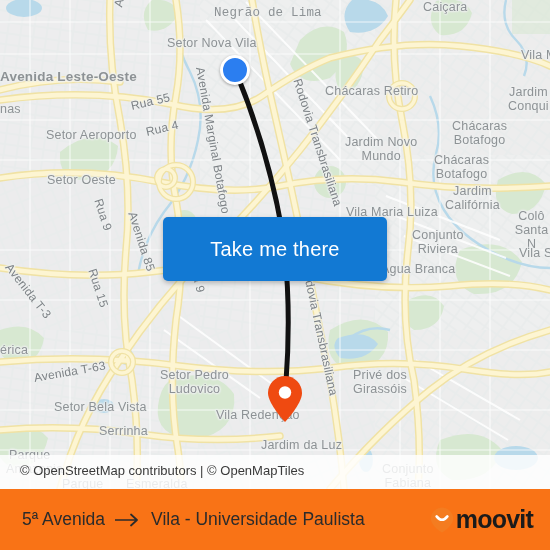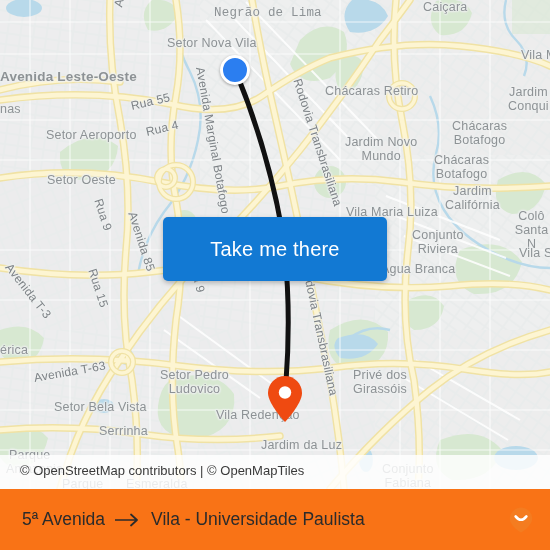--- a/index.html
+++ b/index.html
@@ -316,16 +316,17 @@
         <path d="M0 7 H22 M16 1.5 L22 7 L16 12.5" fill="none" stroke="#2b2b2b" stroke-width="1.7" stroke-linecap="round" stroke-linejoin="round"></path>
       </svg>
       <span>Vila - Universidade Paulista</span>
     </div>
 
     <div class="logo">
       <svg width="24" height="26" viewBox="0 0 24 26">
         <path d="M12 0.6 C5.8 0.6 0.8 5.6 0.8 11.8 C0.8 19.2 12 25.6 12 25.6 C12 25.6 23.2 19.2 23.2 11.8 C23.2 5.6 18.2 0.6 12 0.6 Z" fill="#f47c20"></path>
         <path d="M6.6 9.4 Q12 16.2 17.4 9.4" fill="none" stroke="#ffffff" stroke-width="2.6" stroke-linecap="round"></path>
       </svg>
+      <span class="logo-word">moovit</span>
     </div>
   </div>
 
 </div>
 
 </body></html>

